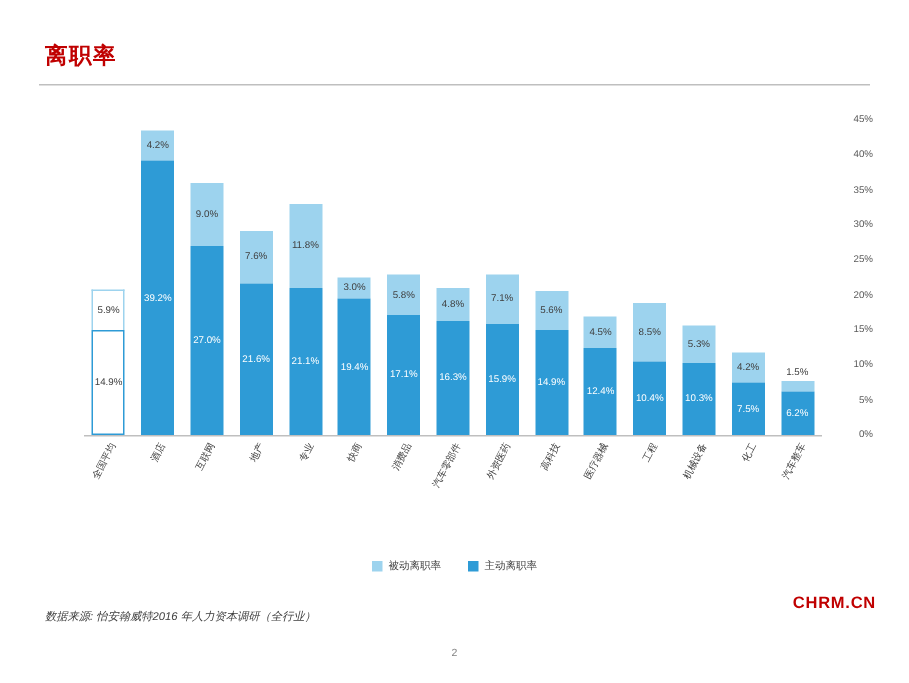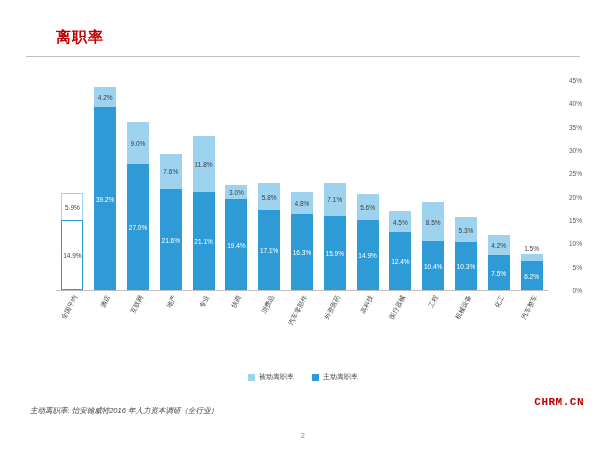--- a/index.html
+++ b/index.html
@@ -10,21 +10,20 @@
     overflow:hidden;
     position:relative;
   }
   .slide{position:absolute;inset:0;}
 
   
   .title{
     position:absolute;left:30px;top:28px;
     font-size:15px;color:#c00000;font-weight:bold;
     letter-spacing:1px;
-    margin-left:26px;
   }
   .title-rule{
     position:absolute;left:26px;top:56px;width:554px;height:1px;
     background:#bfbfbf;
   }
 
   
   .plot{
     position:absolute;
     left:56px; top:80px;
@@ -115,21 +114,20 @@
   .logo{
     position:absolute;right:22px;top:396px;text-align:right;
   }
   .logo-aon{
     font-size:19px;font-weight:bold;color:#c00000;letter-spacing:1px;
     line-height:20px;
   }
   .logo-sub{
     font-size:11px;font-weight:bold;color:#c00000;letter-spacing:0.5px;
     line-height:13px;
-    font-family:Liberation Mono, monospace;
   }
 </style>
 </head>
 <body>
 
 <div class="slide">
 
   <div class="title">离职率</div>
   <div class="title-rule"></div>
 
@@ -354,20 +352,20 @@
       <div class="legend-item">
         <span class="legend-swatch" style="background: rgb(157, 211, 238);"></span>
         <span class="legend-text">被动离职率</span>
       </div>
       <div class="legend-item">
         <span class="legend-swatch" style="background: rgb(46, 155, 214);"></span>
         <span class="legend-text">主动离职率</span>
       </div>
     </div>
 
-  <div class="source">主动离职率: 怡安翰威特2016 年人力资本调研（全行业）</div>
+  <div class="source">数据来源: 怡安翰威特2016 年人力资本调研（全行业）</div>
   <div class="page-num">2</div>
 
   <div class="logo">
     <div class="logo-sub">CHRM.CN</div>
   </div>
 
 </div>
 
 </body></html>

